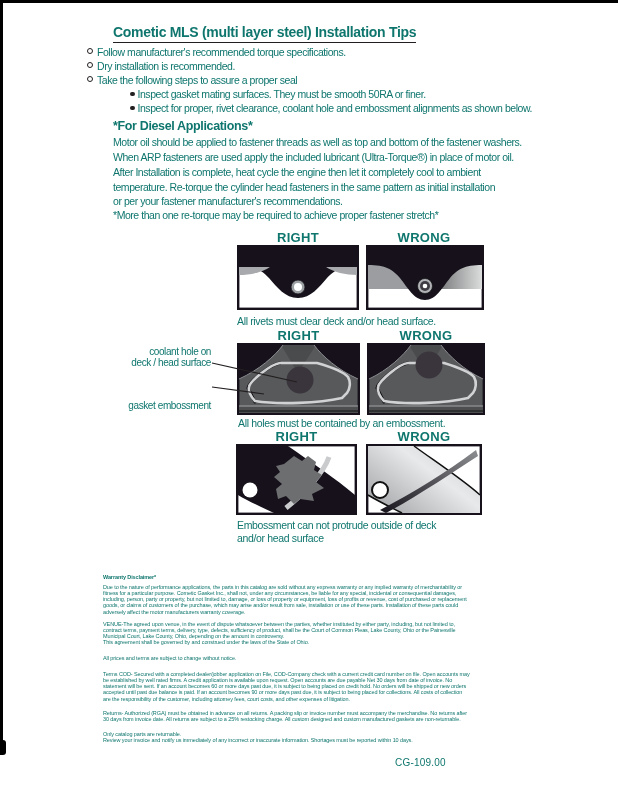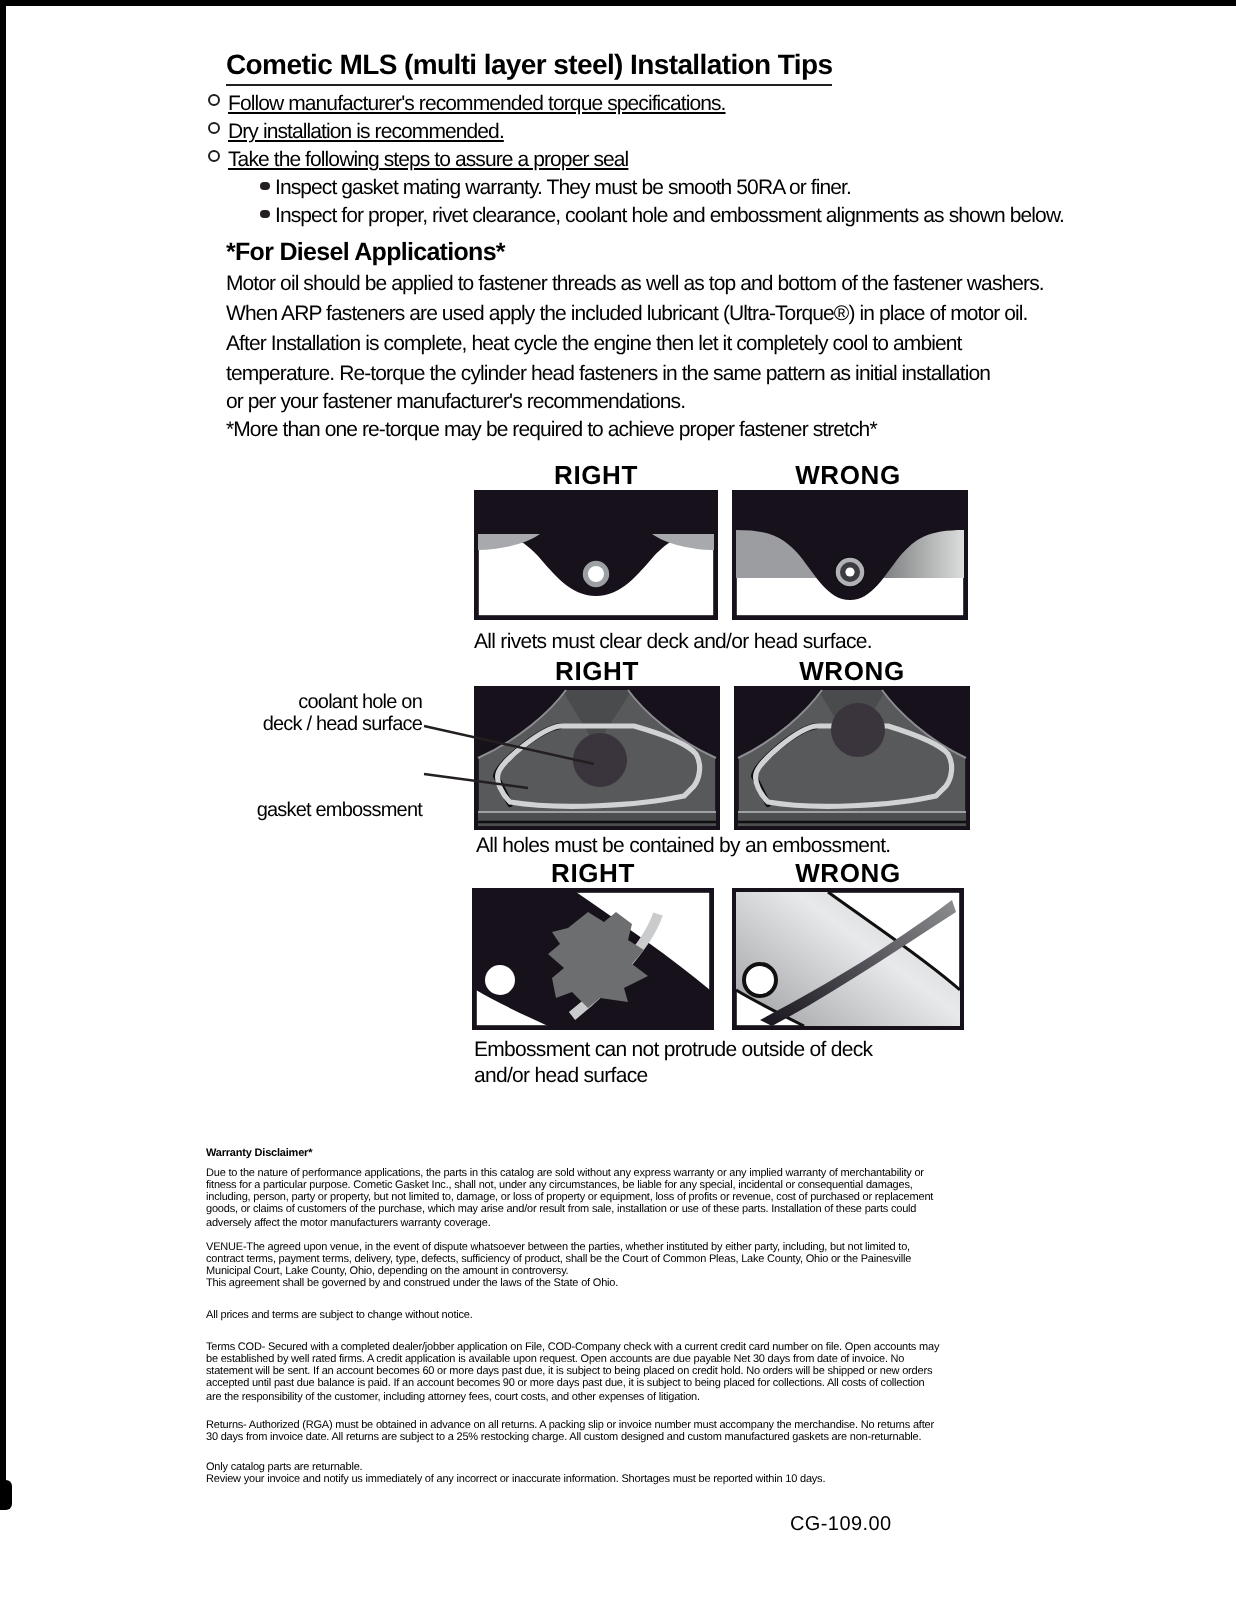--- a/index.html
+++ b/index.html
@@ -1,28 +1,28 @@
 <!DOCTYPE html>
 <html><head>
 <meta charset="utf-8">
 <style>
   html,body{margin:0;padding:0;background:#fff;}
   #page{position:relative;width:618px;height:800px;background:#ffffff;overflow:hidden;
-        font-family:"Liberation Sans","DejaVu Sans",sans-serif;color:#000000;}
+        font-family:"Liberation Sans","DejaVu Sans",sans-serif;color:#0f766e;}
   .abs{position:absolute;}
   .pre{white-space:pre-line;}
   
   .edge-top{left:0;top:0;width:618px;height:3px;background:#000;}
   .edge-left{left:0;top:0;width:3px;height:752px;background:#000;}
   .edge-blob{left:0;top:740px;width:6px;height:15px;background:#000;border-radius:0 3px 3px 0;}
   
   .title{left:113px;top:24px;font-size:14px;font-weight:bold;letter-spacing:-0.3px;
          border-bottom:1.5px solid #231f20;padding-bottom:2px;}
   
-  .brow{left:104px;font-size:10.5px;letter-spacing:-0.45px;line-height:13px;text-decoration:underline;}
+  .brow{left:87px;font-size:10.5px;letter-spacing:-0.45px;line-height:13px;}
   .srow{left:130px;font-size:10.5px;letter-spacing:-0.45px;line-height:13px;}
   .m1{display:inline-block;width:4px;height:4px;border:1px solid #231f20;border-radius:50%;
       vertical-align:2px;margin-right:4px;}
   .m2{display:inline-block;width:4.5px;height:4.5px;background:#231f20;border-radius:50%;
       vertical-align:2px;margin-right:3px;}
   .h2{left:113px;font-size:12.5px;font-weight:bold;letter-spacing:-0.35px;}
   .para{left:113px;width:485px;font-size:10.5px;letter-spacing:-0.45px;line-height:14.6px;}
   .dlabel{font-size:13px;font-weight:bold;letter-spacing:0.3px;text-align:center;width:122px;}
   .cap{font-size:10.5px;font-weight:normal;letter-spacing:-0.35px;line-height:12.5px;}
   .callout{font-size:10px;letter-spacing:-0.4px;line-height:11px;text-align:right;}
@@ -38,21 +38,21 @@
 
   <div class="abs edge-top"></div>
   <div class="abs edge-left"></div>
   <div class="abs edge-blob"></div>
 
   <div class="abs title">Cometic MLS (multi layer steel) Installation Tips</div>
 
   <div class="abs brow" style="top:46px;"><span class="m1"></span><span>Follow manufacturer's recommended torque specifications.</span></div>
   <div class="abs brow" style="top:60px;"><span class="m1"></span><span>Dry installation is recommended.</span></div>
   <div class="abs brow" style="top:74px;"><span class="m1"></span><span>Take the following steps to assure a proper seal</span></div>
-  <div class="abs srow" style="top:88px;"><span class="m2"></span><span>Inspect gasket mating warranty.  They must be smooth 50RA or finer.</span></div>
+  <div class="abs srow" style="top:88px;"><span class="m2"></span><span>Inspect gasket mating surfaces.  They must be smooth 50RA or finer.</span></div>
   <div class="abs srow" style="top:102px;"><span class="m2"></span><span>Inspect for proper, rivet clearance, coolant hole and embossment alignments as shown below.</span></div>
 
   <div class="abs h2" style="top:119px;">*For Diesel Applications*</div>
   <div class="abs para pre" style="top:135px;">Motor oil should be applied to fastener threads as well as top and bottom of the fastener washers.
 When ARP fasteners are used apply the included lubricant (Ultra-Torque®) in place of motor oil.</div>
   <div class="abs para pre" style="top:165px;">After Installation is complete, heat cycle the engine then let it completely cool to ambient
 temperature. Re-torque the cylinder head fasteners in the same pattern as initial installation
 or per your fastener manufacturer's recommendations.</div>
   <div class="abs para" style="top:208px;">*More than one re-torque may be required to achieve proper fastener stretch*</div>
 

